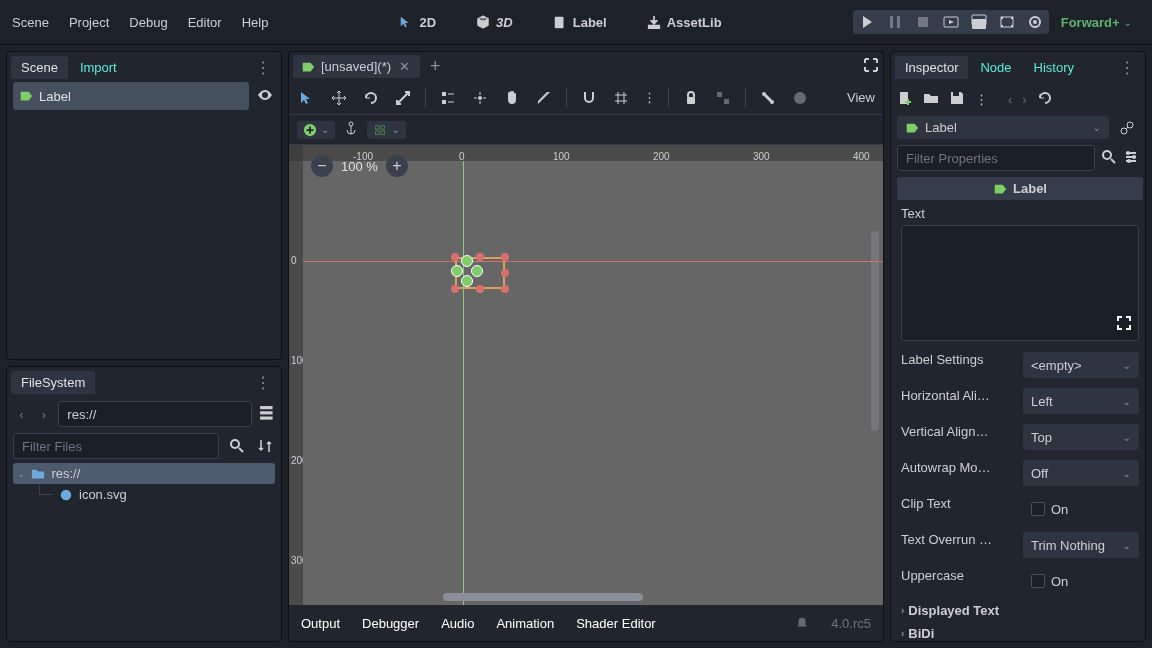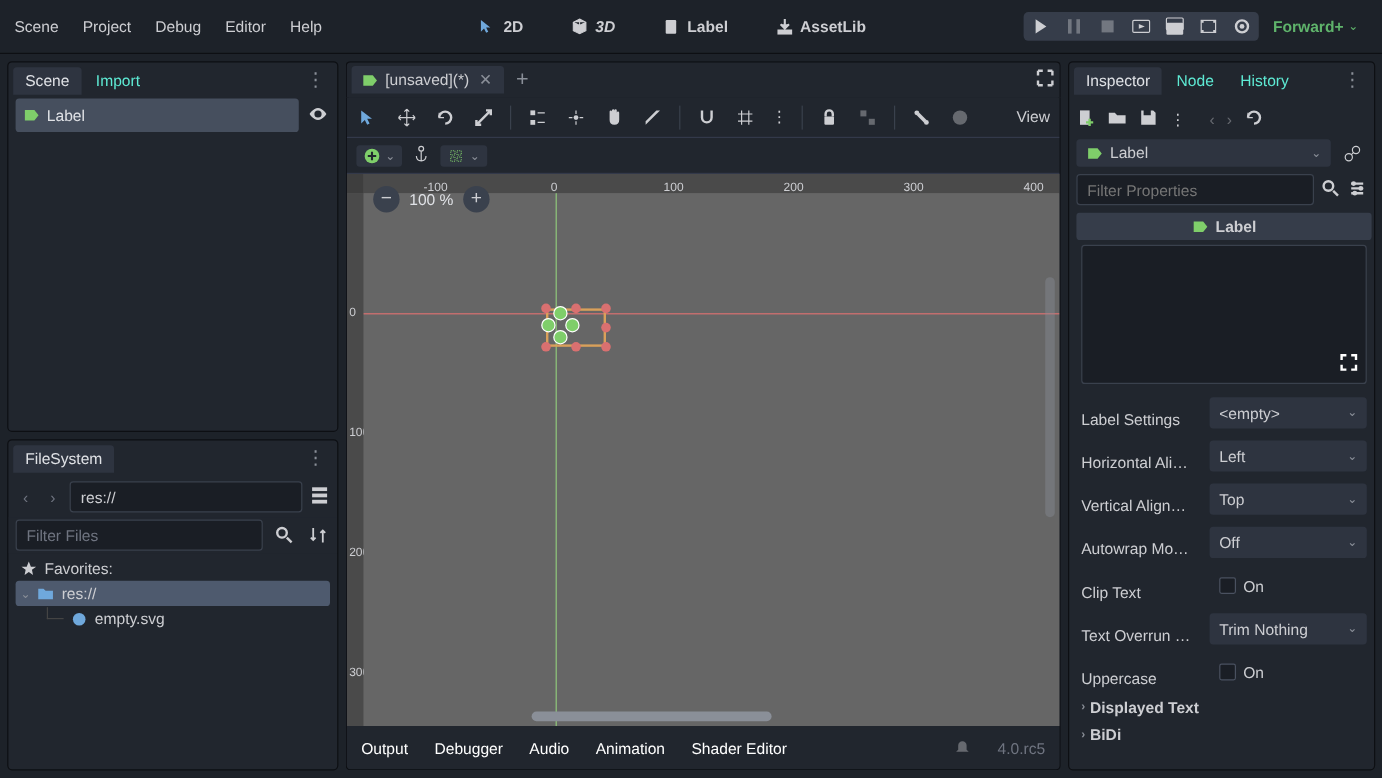--- a/index.html
+++ b/index.html
@@ -92,21 +92,21 @@
   
   .insp-panel { flex:1; border:1px solid #0d0f13; border-radius:4px; background:#21262e; display:flex; flex-direction:column; overflow:hidden; }
   .insp-toolbar { display:flex; align-items:center; height:34px; padding:0 6px; gap:10px; }
   .insp-node { margin:0 6px 6px 6px; background:#2e3440; border-radius:3px; padding:4px 8px; display:flex; align-items:center; gap:6px; }
   .insp-filter-row { display:flex; align-items:center; padding:0 6px 6px 6px; gap:6px; }
   .insp-filter-row input { flex:1; background:#1a1e25; border:1px solid #3a414d; border-radius:3px; padding:4px 8px; height:26px; }
   .insp-body { flex:1; overflow:auto; padding:0 2px 6px 6px; position:relative; }
   .insp-body::-webkit-scrollbar { width:10px; }
   .insp-body::-webkit-scrollbar-thumb { background:#464f5e; border-radius:5px; }
   .section-hdr { background:#363d4a; border-radius:3px; padding:4px 8px; display:flex; align-items:center; justify-content:center; gap:6px; margin-bottom:4px; }
-  .prop-row { display:flex; align-items:flex-end; padding:5px 4px; gap:5px; }
+  .prop-row { display:flex; align-items:flex-start; padding:5px 4px; gap:20px; }
   .prop-row .plabel { width:102px; color:#cdced2; white-space:nowrap; overflow:hidden; text-overflow:ellipsis; }
   .prop-row .pval { flex:1; background:#2e3440; border-radius:3px; padding:4px 8px; display:flex; align-items:center; justify-content:space-between; height:26px; }
   .prop-textarea { margin:0 4px 6px 4px; background:#1a1e25; border:1px solid #3a414d; border-radius:3px; height:116px; position:relative; }
   .prop-textarea .expand { position:absolute; right:6px; bottom:6px; color:#cdced2; cursor:pointer; }
   .chk { width:14px; height:14px; background:#1a1e25; border:1px solid #4a5160; border-radius:2px; display:inline-block; margin-right:6px; }
   .fold-row { display:flex; align-items:center; gap:4px; padding:4px 4px; font-weight:600; cursor:pointer; }
   svg.icon { width:14px; height:14px; }
   .chev { font-size:10px; color:#8a8f98; }
   .viewicon { width:16px; height:16px; fill:#cdced2; }
   .hscroll { position:absolute; bottom:4px; left:140px; width:200px; height:8px; background:#8a8f98; border-radius:4px; }
@@ -239,40 +239,34 @@
                 <path d="M10 10 L14 14" stroke="#cdced2" stroke-width="2"></path>
               </svg>
             </div>
           <div class="iconbtn">
               <svg viewBox="0 0 16 16">
                 <path d="M4 2 L4 12 M2 10 L4 12 L6 10 M12 14 L12 4 M10 6 L12 4 L14 6" stroke="#cdced2" stroke-width="1.5" fill="none"></path>
               </svg>
             </div>
         </div>
         <div class="fs-tree">
-          <div class="fs-row fav">
-            <svg class="icon" viewBox="0 0 16 16">
-                <path d="M8 1 L10 6 L15 6 L11 9 L12 14 L8 11 L4 14 L5 9 L1 6 L6 6 Z"></path>
-              </svg>
-            <span>Favorites:</span>
-          </div>
           <div class="fs-row sel">
             <span class="chev">⌄</span>
             <svg class="icon" viewBox="0 0 16 16">
                 <path fill="#6fa8dc" d="M1 3 H6 L8 5 H15 V13 H1 Z"></path>
               </svg>
             <span>res://</span>
           </div>
           <div class="fs-row">
             <span class="indent1"></span>
             <span style="color:#555;width:14px;border-left:1px solid #444;border-bottom:1px solid #444;height:10px;margin-top:-10px;"></span>
             <svg class="icon" viewBox="0 0 16 16">
                 <circle cx="8" cy="8" r="6" fill="#6fa8dc"></circle>
               </svg>
-            <span>empty.svg</span>
+            <span>icon.svg</span>
           </div>
         </div>
       </div>
     </div>
 
     <div class="midcol">
       <div class="editor-tabs">
         <div class="etab">
           <svg class="icon" viewBox="0 0 16 16">
               <path fill="#7fce6a" d="M2 3 H11 L15 8 L11 13 H2 Z"></path>
@@ -510,20 +504,21 @@
                 <circle cx="6" cy="12" r="2" fill="#cdced2"></circle>
               </svg></div>
         </div>
         <div class="insp-body">
           <div class="section-hdr">
             <svg class="icon" viewBox="0 0 16 16">
                 <path fill="#7fce6a" d="M2 3 H11 L15 8 L11 13 H2 Z"></path>
               </svg>
             <span style="font-weight:600;">Label</span>
           </div>
+          <div style="padding:2px 4px 4px 4px;color:#cdced2;">Text</div>
           <div class="prop-textarea">
             <span class="expand">
               <svg viewBox="0 0 16 16" width="16" height="16">
                   <path d="M2 6 L2 2 L6 2 M10 2 L14 2 L14 6 M14 10 L14 14 L10 14 M6 14 L2 14 L2 10" stroke="#fff" stroke-width="2" fill="none"></path>
                 </svg>
             </span>
           </div>
           <div class="prop-row">
             <span class="plabel">Label Settings</span>
             <div class="pval">

